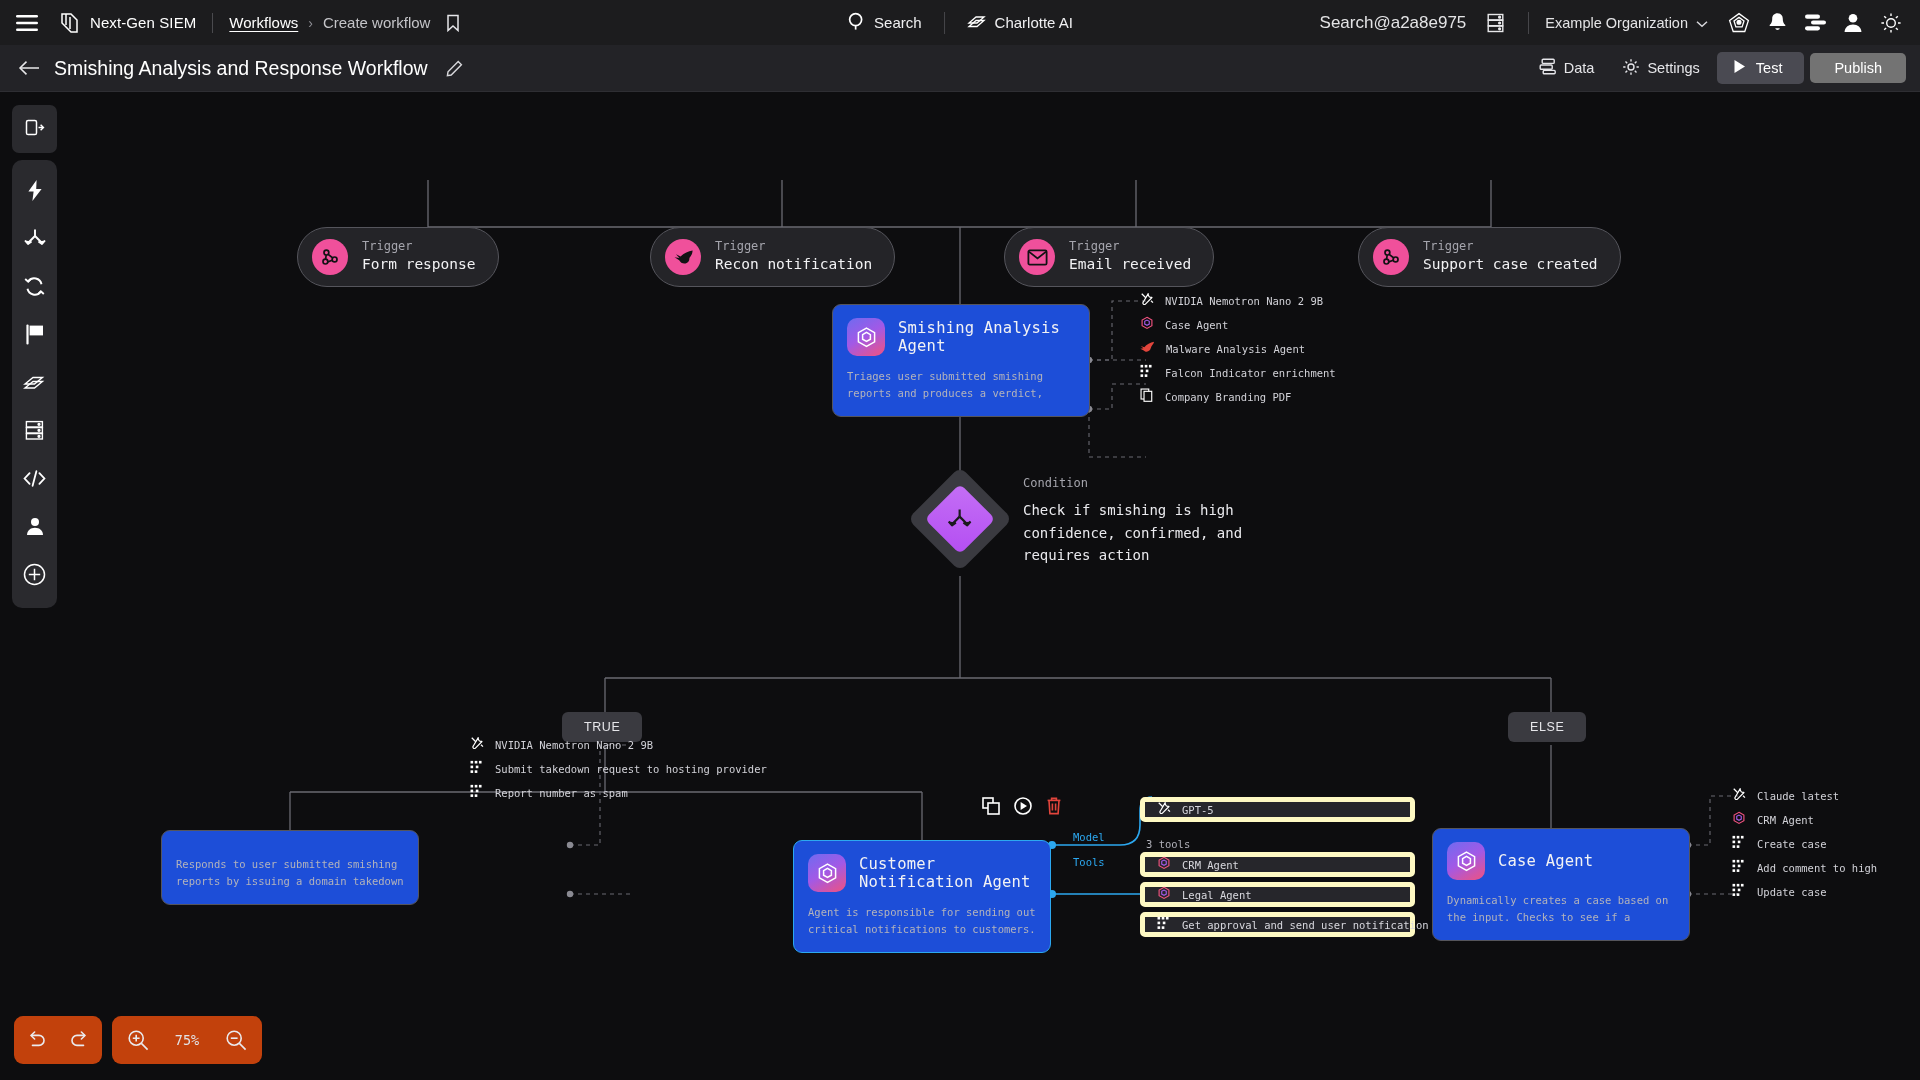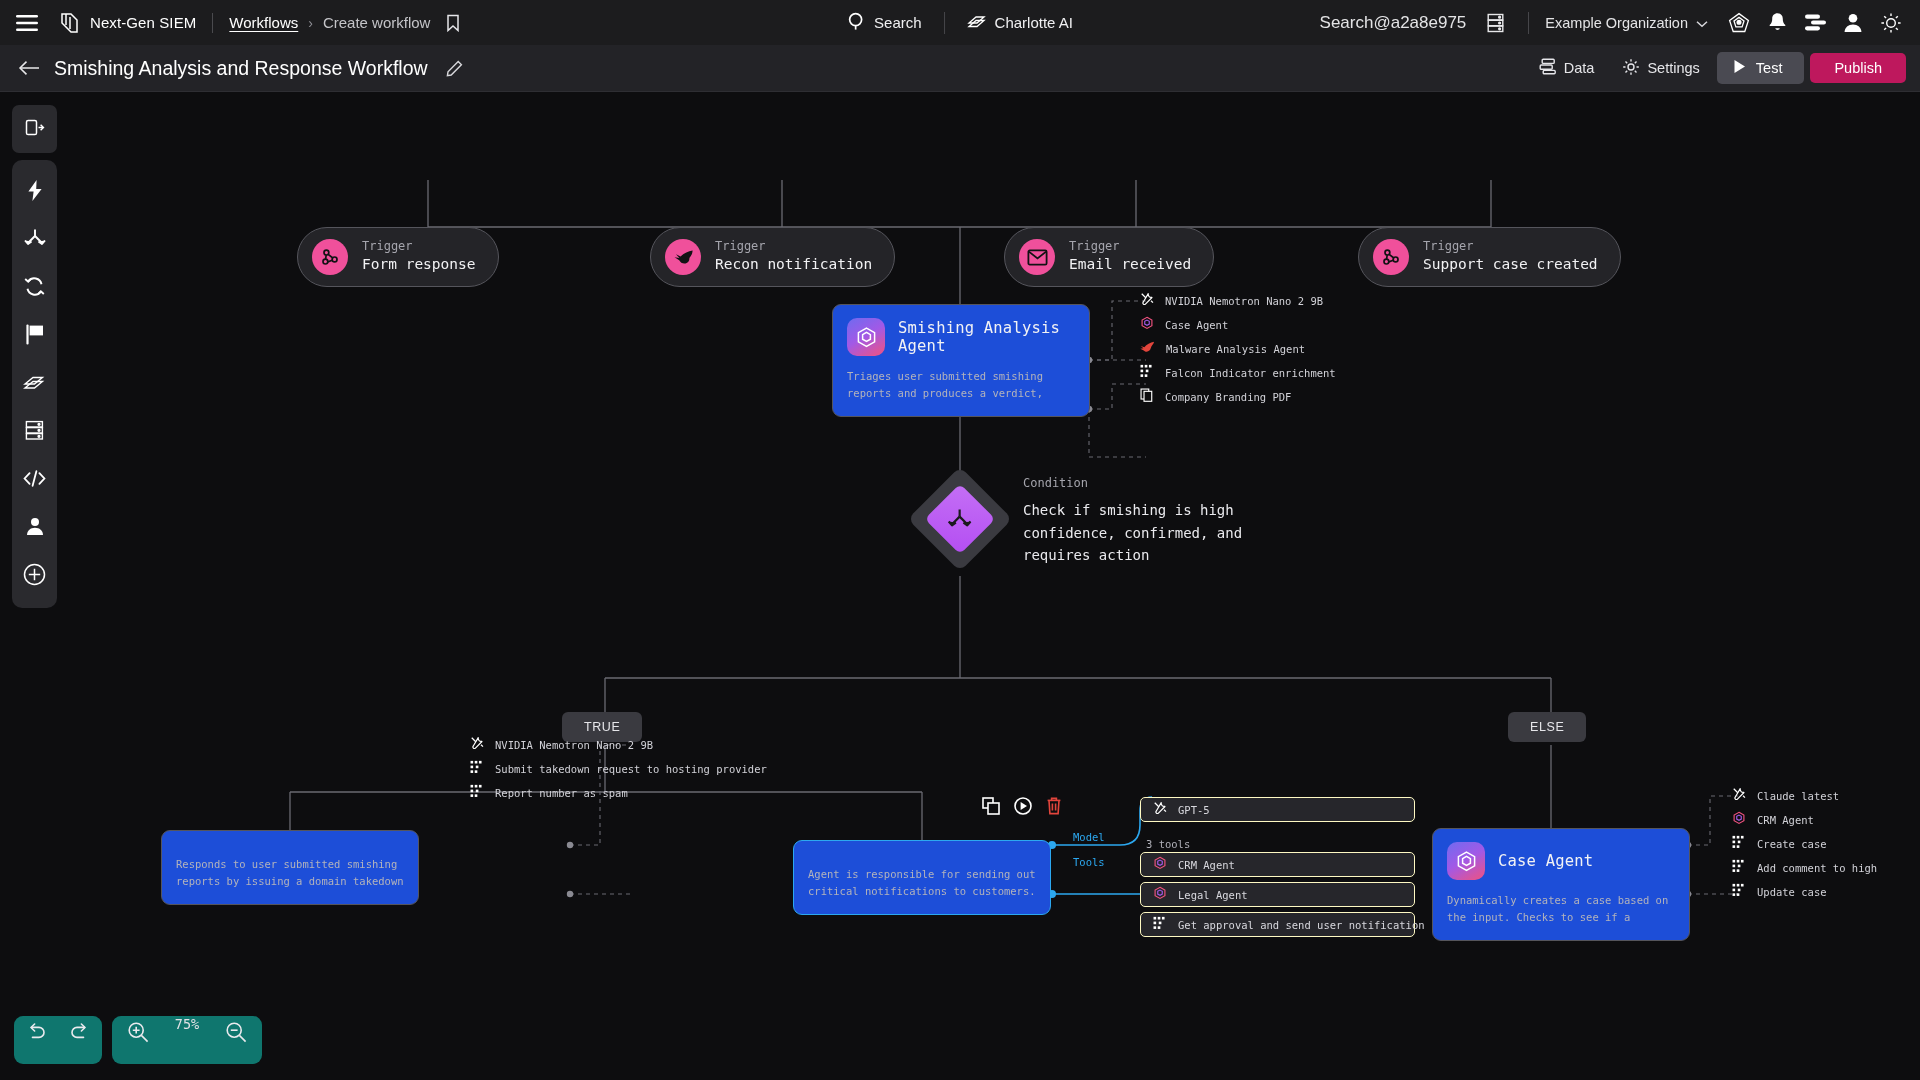--- a/index.html
+++ b/index.html
@@ -55,21 +55,21 @@
   .sh-btn {
     display: flex; align-items: center; gap: 7px;
     padding: 6px 11px; border-radius: 5px;
     font-size: 14.5px; color: #e6e6e9;
   }
   .btn-test {
     background: #4a4a52; border-radius: 5px; padding: 7px 22px 7px 16px;
     display: flex; align-items: center; gap: 10px; font-size: 14.5px; color: #fff;
   }
   .btn-publish {
-    background: #be185d; border-radius: 5px; padding: 7px 24px;
+    background: #737373; border-radius: 5px; padding: 7px 24px;
     font-size: 14.5px; color: #fff;
   }
 
   
   #rail-top {
     position: absolute; left: 12px; top: 105px; width: 45px; height: 48px;
     background: #2a2a2e; border-radius: 7px;
     display: flex; align-items: center; justify-content: center;
     z-index: 30;
   }
@@ -150,32 +150,32 @@
   }
 
   
   .sel-toolbar {
     position: absolute; display: flex; align-items: center; gap: 14px;
   }
 
   
   .chip {
     display: flex; align-items: center; gap: 11px;
-    border: 1px solid #fef9c3; border-radius: 5px;
+    border: 5px solid #fef9c3; border-radius: 5px;
     background: #26262b; padding: 0 12px; height: 25px;
     width: 275px;
   }
   .chip .ch-txt { font-size: 10.5px; color: #d8d8de; white-space: nowrap; }
   .conn-label { position: absolute; font-size: 10.5px; color: #2ca8f0; }
   .tools-count { position: absolute; font-size: 10.5px; color: #b0b0b8; }
 
   
   .bbar {
-    position: absolute; bottom: 16px; background: #0f766e; border-radius: 9px;
-    display: flex; align-items: flex-start; height: 48px; z-index: 30;
+    position: absolute; bottom: 16px; background: #c2410c; border-radius: 9px;
+    display: flex; align-items: center; height: 48px; z-index: 30;
   }
   #bbar-undo { left: 14px; width: 88px; justify-content: space-around; }
   #bbar-zoom { left: 112px; width: 150px; justify-content: space-around; }
   .bbar-z { font-size: 13.5px; color: #e2e2e6; }
   .ib { display: flex; align-items: center; justify-content: center; width: 32px; height: 32px; }
 </style>
 </head>
 <body>
 
 <div id="topbar">
@@ -708,20 +708,29 @@
         <path d="M1.6 3.4 H14.4"></path>
           <path d="M5.6 3.4 V1.4 H10.4 V3.4"></path>
         <path d="M3 3.4 L3.9 16.6 H12.1 L13 3.4"></path>
           <path d="M6.4 6.6 V13.4 M9.6 6.6 V13.4"></path>
         </svg>
     </span>
   </div>
 
   <div class="node" style="left:793px;top:748px">
     <div class="agent-node selected">
+      <div class="agent-head">
+        <div class="agent-ico">
+          <svg width="23" height="23" viewBox="0 0 23 23" fill="none" stroke="#fff" stroke-width="1.5">
+            <path d="M11.5 2.2 L19.6 6.6 V15.8 L11.5 20.4 L3.4 15.8 V6.6 Z"></path>
+            <path d="M7.6 8.6 L11.5 6.4 L15.4 8.6 V13.2 L11.5 15.4 L7.6 13.2 Z"></path>
+            </svg>
+        </div>
+        <div class="agent-title mono">Customer Notification Agent</div>
+      </div>
       <div class="agent-desc mono">Agent is responsible for sending out critical notifications to customers. The agent composes the notif…</div>
     </div>
   </div>
 
   <div class="conn-label mono" style="left:1073px;top:739px">Model</div>
   <div class="conn-label mono" style="left:1073px;top:764px">Tools</div>
   <div class="tools-count mono" style="left:1146px;top:746px">3 tools</div>
 
   <div class="chip" style="position:absolute;left:1140px;top:705px">
     <span>

